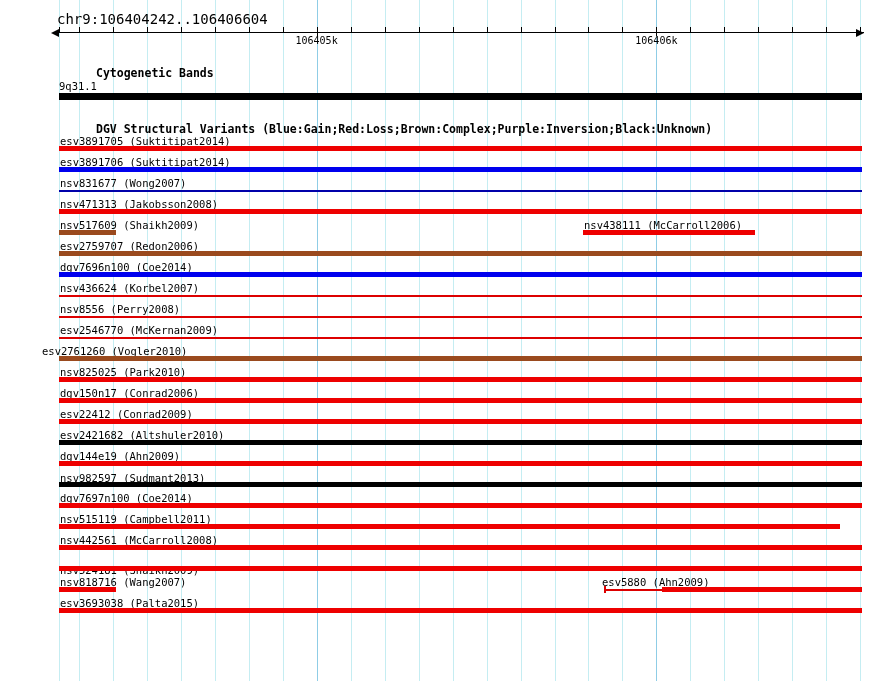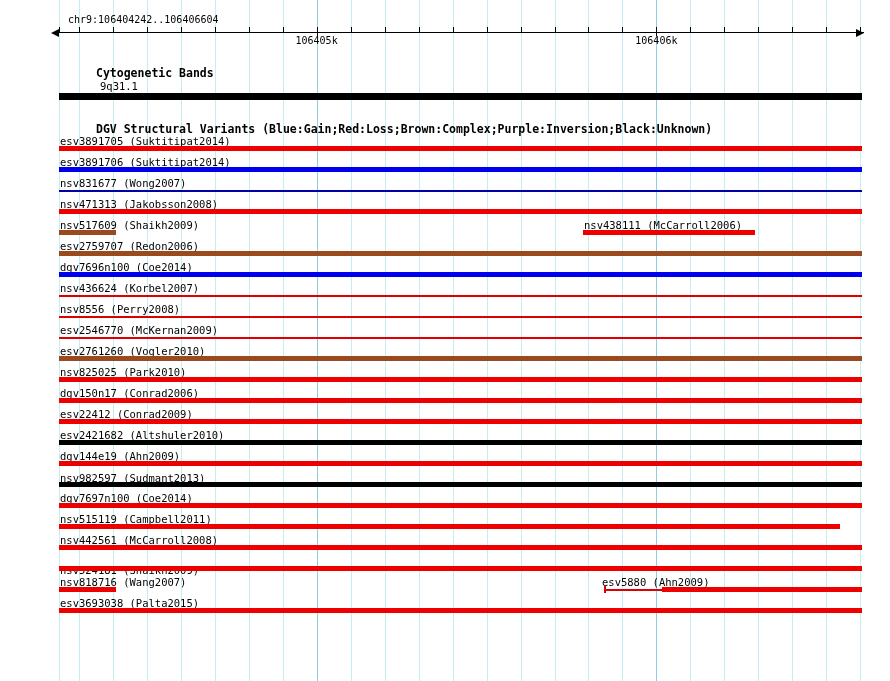--- a/index.html
+++ b/index.html
@@ -1,31 +1,31 @@
 <!DOCTYPE html>
 <html><head>
 <meta charset="utf-8">
 <style>
   html,body{margin:0;padding:0;background:#fff;}
   .panel{position:relative;width:890px;height:681px;background:#ffffff;overflow:hidden;
          font-family:"DejaVu Sans Mono","Liberation Mono",monospace;color:#000;}
   .layer{position:absolute;left:0;top:0;width:100%;height:100%;}
   .gridline{position:absolute;top:0;bottom:0;width:1px;}
-  .region-title{position:absolute;left:68px;top:13px;font-size:10px;line-height:13px;white-space:nowrap;}
+  .region-title{position:absolute;left:57px;top:13px;font-size:14px;line-height:13px;white-space:nowrap;}
   .axis-line{position:absolute;left:53px;top:32px;width:811px;height:1px;background:#000;}
   .arrow{position:absolute;width:0;height:0;border-top:4px solid transparent;border-bottom:4px solid transparent;}
   .arrow.left{left:51px;top:28.5px;border-right:8px solid #000;}
   .arrow.right{left:856px;top:28.5px;border-left:8px solid #000;}
   .tick{position:absolute;top:27px;width:1px;height:5px;background:#000;}
   .tick.major{height:9px;}
   .tick-label{position:absolute;top:35px;width:48px;text-align:center;font-size:10px;line-height:11px;}
   .section-title{position:absolute;left:59px;font-weight:bold;font-size:11.5px;line-height:12px;white-space:nowrap;padding-left:37px;}
   .cyto-title{top:67px;}
   .dgv-title{top:123px;}
-  .band-label{position:absolute;left:59px;top:80px;font-size:10.5px;line-height:12px;padding-left:41px;}
+  .band-label{position:absolute;left:59px;top:80px;font-size:10.5px;line-height:12px;}
   .cytoband-bar{position:absolute;left:59px;top:93px;width:803px;height:7px;background:#000;}
   .v-label{position:absolute;font-size:10.5px;line-height:12px;white-space:nowrap;}
   .seg{position:absolute;}
 </style>
 </head>
 <body>
 
 <div class="panel">
   <div class="layer">
       <div class="gridline" style="left: 59px; background: rgb(197, 237, 242);"></div>
@@ -116,21 +116,21 @@
         <div class="v-label" style="left: 60px; top: 240px;">esv2759707 (Redon2006)</div>
         <div class="seg" style="left: 59px; top: 251px; width: 803px; height: 5px; background: rgb(154, 74, 30);"></div>
         <div class="v-label" style="left: 60px; top: 261px;">dgv7696n100 (Coe2014)</div>
         <div class="seg" style="left: 59px; top: 272px; width: 803px; height: 5px; background: rgb(0, 0, 238);"></div>
         <div class="v-label" style="left: 60px; top: 282px;">nsv436624 (Korbel2007)</div>
         <div class="seg" style="left: 59px; top: 295px; width: 803px; height: 1.5px; background: rgb(221, 0, 0);"></div>
         <div class="v-label" style="left: 60px; top: 303px;">nsv8556 (Perry2008)</div>
         <div class="seg" style="left: 59px; top: 316px; width: 803px; height: 1.5px; background: rgb(221, 0, 0);"></div>
         <div class="v-label" style="left: 60px; top: 324px;">esv2546770 (McKernan2009)</div>
         <div class="seg" style="left: 59px; top: 337px; width: 803px; height: 1.5px; background: rgb(221, 0, 0);"></div>
-        <div class="v-label" style="left: 60px; top: 345px;">esv2761260 (Vogler2010)</div>
+        <div class="v-label" style="left: 42px; top: 345px;">esv2761260 (Vogler2010)</div>
         <div class="seg" style="left: 59px; top: 356px; width: 803px; height: 5px; background: rgb(154, 74, 30);"></div>
         <div class="v-label" style="left: 60px; top: 366px;">nsv825025 (Park2010)</div>
         <div class="seg" style="left: 59px; top: 377px; width: 803px; height: 5px; background: rgb(238, 0, 0);"></div>
         <div class="v-label" style="left: 60px; top: 387px;">dgv150n17 (Conrad2006)</div>
         <div class="seg" style="left: 59px; top: 398px; width: 803px; height: 5px; background: rgb(238, 0, 0);"></div>
         <div class="v-label" style="left: 60px; top: 408px;">esv22412 (Conrad2009)</div>
         <div class="seg" style="left: 59px; top: 419px; width: 803px; height: 5px; background: rgb(238, 0, 0);"></div>
         <div class="v-label" style="left: 60px; top: 429px;">esv2421682 (Altshuler2010)</div>
         <div class="seg" style="left: 59px; top: 440px; width: 803px; height: 5px; background: rgb(0, 0, 0);"></div>
         <div class="v-label" style="left: 60px; top: 450px;">dgv144e19 (Ahn2009)</div>

